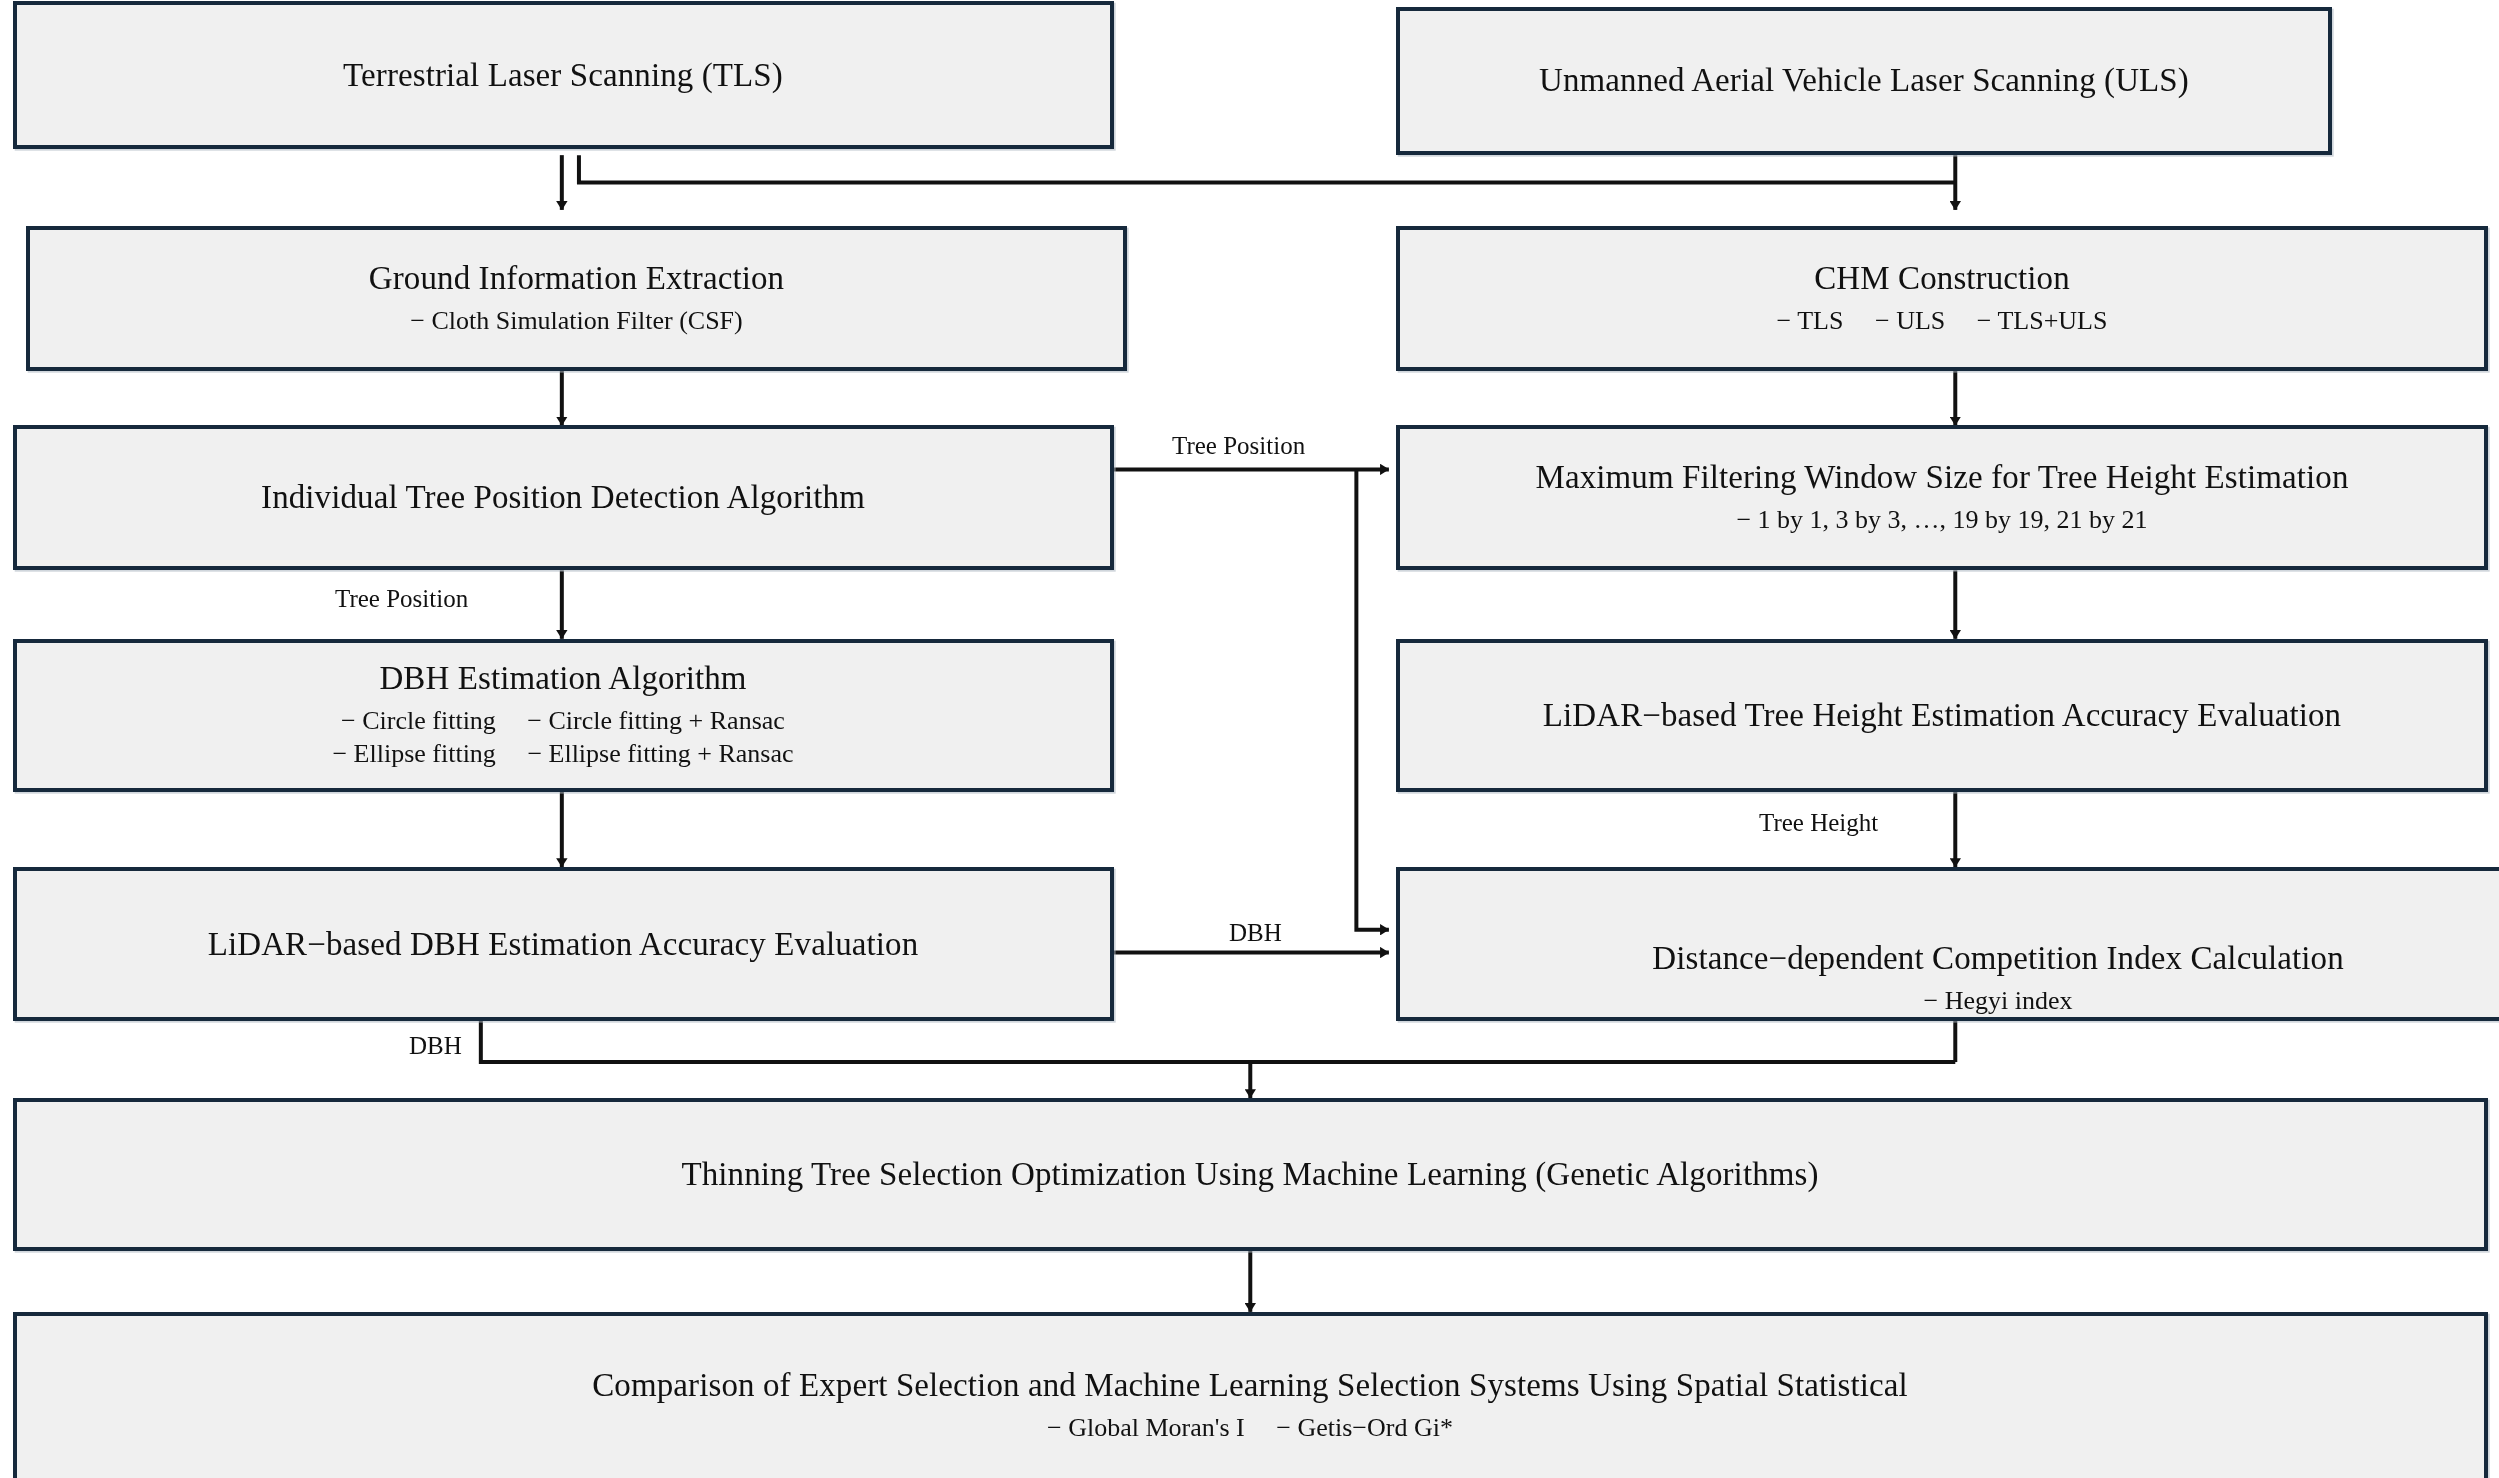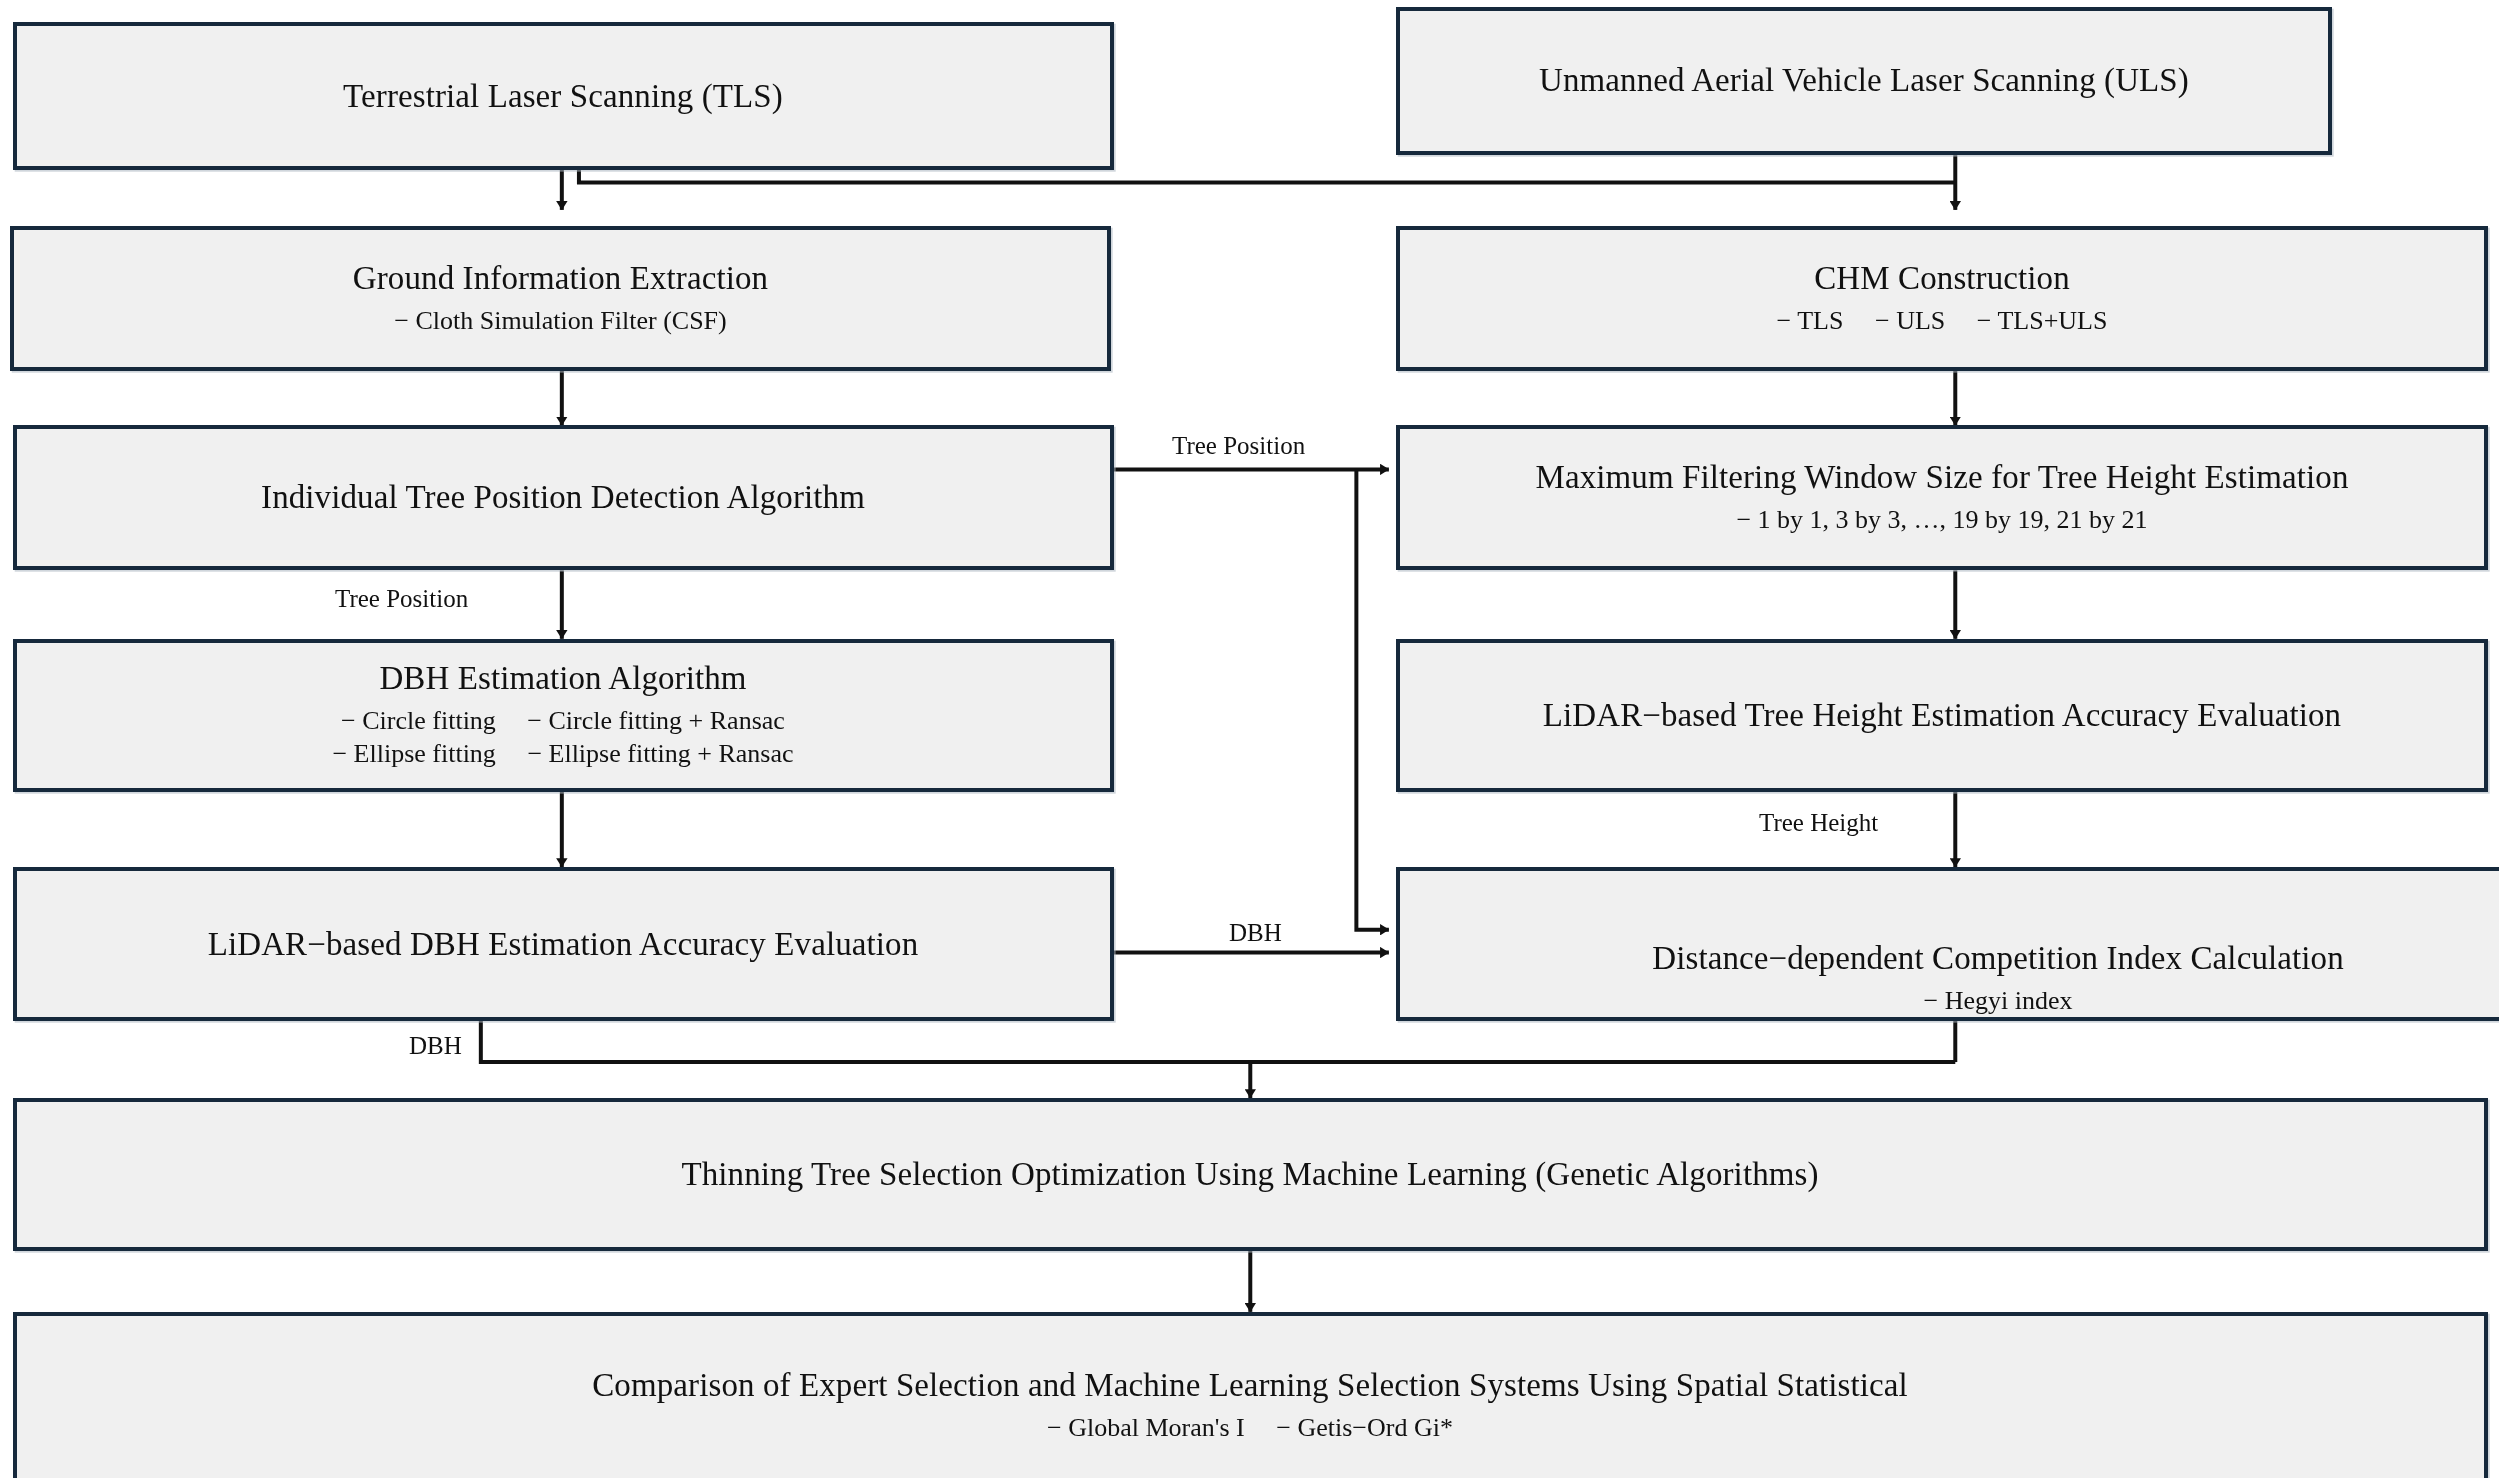--- a/index.html
+++ b/index.html
@@ -106,29 +106,29 @@
       <path d="M 843 1790 L 843 1862 L 3428 1862"></path>
 
       <path d="M 3428 1790 L 3428 1862"></path>
 
       <path d="M 2192 1862 L 2192 1925" marker-end="url(#arrowhead-thin)"></path>
 
       <path d="M 2192 2193 L 2192 2300" marker-end="url(#arrowhead-thin)"></path>
     </g>
   </svg>
 
-  <div class="node-box" style="left:12.5px; top:22px; width:1101px; height:148px;">
+  <div class="node-box" style="left:12.5px; top:1px; width:1101px; height:148px;">
     <div class="node-title">Terrestrial Laser Scanning (TLS)</div>
   </div>
 
   <div class="node-box" style="left:1396px; top:6.8px; width:936px; height:148px;">
     <div class="node-title">Unmanned Aerial Vehicle Laser Scanning (ULS)</div>
   </div>
 
-  <div class="node-box" style="left:10px; top:226px; width:1101px; height:145px;">
+  <div class="node-box" style="left:26px; top:226px; width:1101px; height:145px;">
     <div class="node-title">Ground Information Extraction</div>
     <div class="node-sub">
       <span class="sub-item">− Cloth Simulation Filter (CSF)</span>
     </div>
   </div>
 
   <div class="node-box" style="left:1396px; top:226px; width:1092px; height:145px;">
     <div class="node-title">CHM Construction</div>
     <div class="node-sub">
       <span class="sub-item">− TLS</span>

